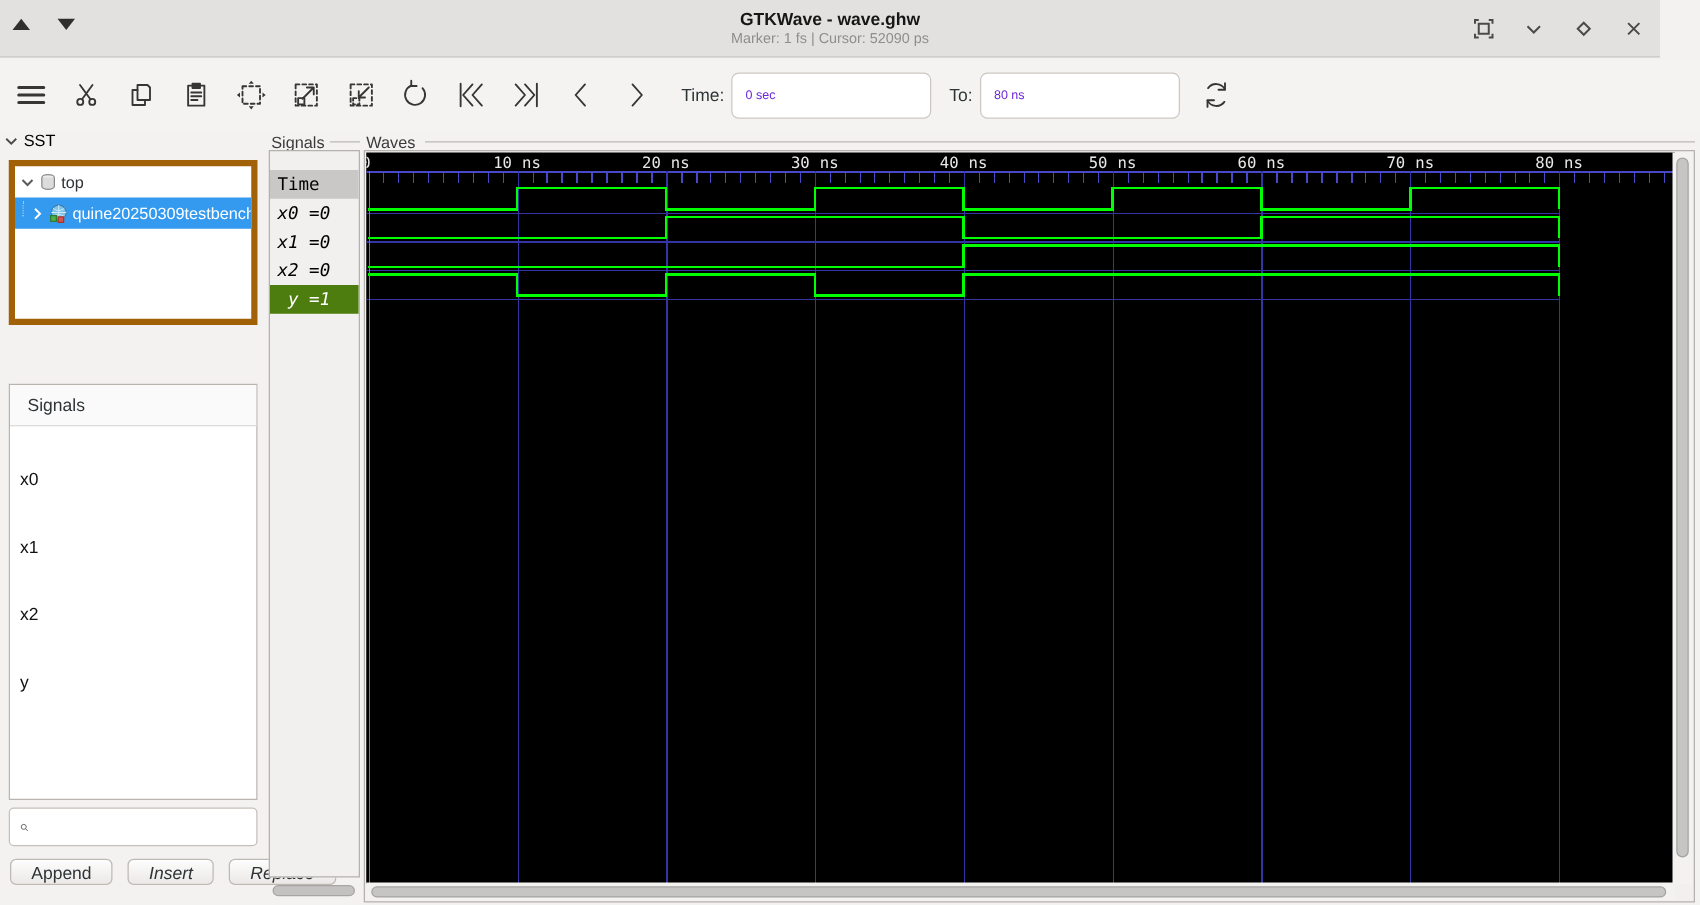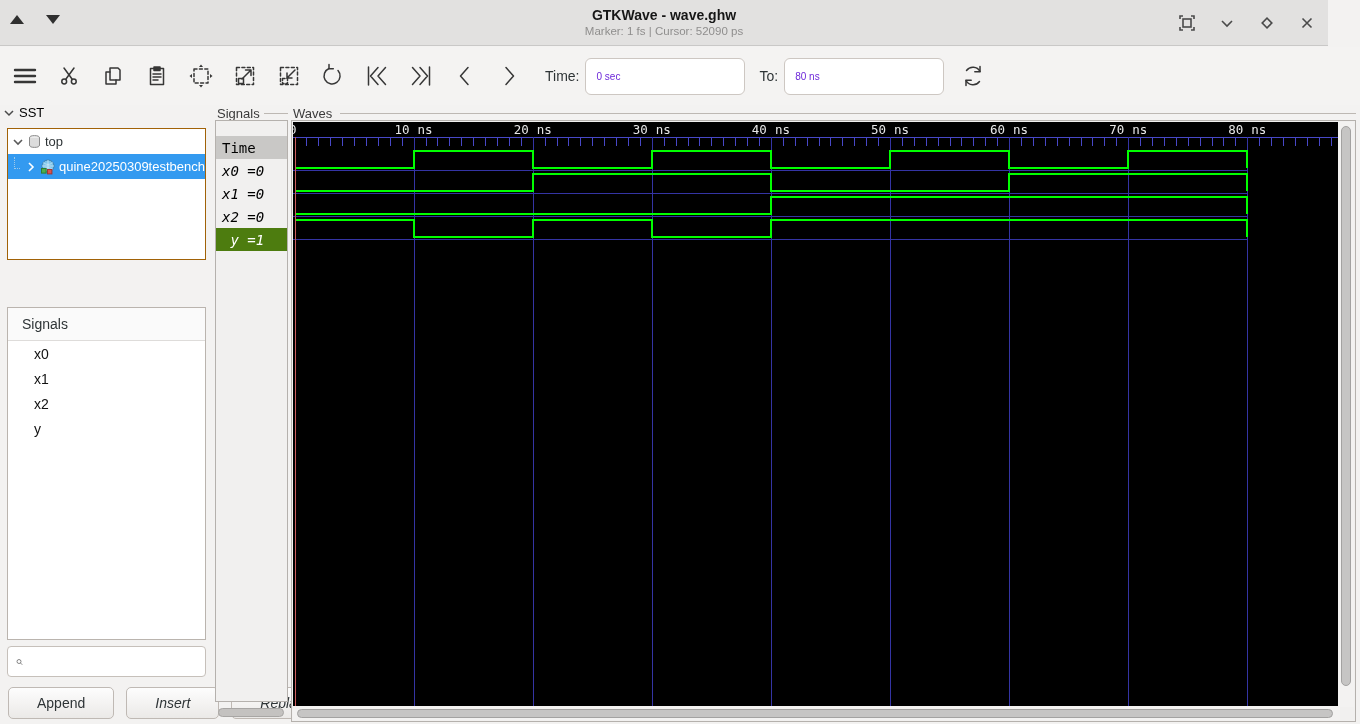--- a/index.html
+++ b/index.html
@@ -33,42 +33,42 @@
 
   
   .frame-label { position:absolute; font-size:13px; color:#3a3a3a; background:transparent; }
   .frame-line  { position:absolute; height:1px; background:#bdb8b3; }
 
   
   .sst-head { position:absolute; left:3px; top:105px; display:flex; align-items:center; gap:4px; }
   .sst-head svg { stroke:#4a4a4a; fill:none; stroke-width:1.5; }
   .sst-label { font-size:13px; color:#000000; }
   .tree-box { position:absolute; left:7px; top:128px; width:199px; height:132px;
-              background:#ffffff; border:1px solid #a16207; overflow:hidden; }
+              background:#ffffff; border:5px solid #a16207; overflow:hidden; }
   .tree-row { height:25px; display:flex; align-items:center; font-size:13px; white-space:nowrap; overflow:hidden; }
   .tree-row .exp { margin:0 3px 0 4px; display:flex; }
   .tree-row svg.chev { stroke:#5a5a5a; fill:none; stroke-width:1.6; }
   .tree-row.selected { background:#339af0; color:#ffffff; }
   .tree-row.selected svg.chev { stroke:#ffffff; }
   .branch { width:10px; height:12px; border-left:1px dotted #9ec9e8; border-bottom:1px dotted #9ec9e8; margin:0 1px 8px 6px; }
   .tree-icon { margin-right:3px; display:flex; }
 
   
   .siglist-box { position:absolute; left:7px; top:307px; width:199px; height:333px;
                  background:#ffffff; border:1px solid #bab4ae; }
   .siglist-head { height:33px; background:#fafafa; border-bottom:1px solid #dedcda;
                   display:flex; align-items:center; padding-left:14px; font-size:14px; color:#2e3436; }
-  .siglist-item { height:25px; display:flex; align-items:center; padding-left:26px; font-size:14px; color:#111; }
+  .siglist-item { height:25px; display:flex; align-items:center; padding-left:8px; font-size:14px; color:#111;margin-top:29px; }
   .search-box { position:absolute; left:7px; top:646px; width:199px; height:31px; background:#ffffff;
                 border:1px solid #c6c0ba; border-radius:4px; display:flex; align-items:center; padding-left:8px; }
   .search-box svg { stroke:#6a6a6a; fill:none; stroke-width:1.6; }
   .search-input { border:none; outline:none; flex:1; height:100%; font-size:13px; background:transparent; margin-left:6px; }
   .btn-row { position:absolute; left:8px; top:687px; display:flex; }
-  .gtk-btn { height:32px; border:1px solid #bfb9b4; border-radius:5px; background:linear-gradient(#fdfdfd,#ebe9e7);
-             font-size:14px; color:#2e3436; padding:0 28px; font-family:"Liberation Sans",sans-serif; }
+  .gtk-btn { height:21px; border:1px solid #bfb9b4; border-radius:5px; background:linear-gradient(#fdfdfd,#ebe9e7);
+             font-size:14px; color:#2e3436; padding:0 16px; font-family:"Liberation Sans",sans-serif; }
   .gtk-btn + .gtk-btn { margin-left:12px;font-style:italic; }
 
   
   .sigcol-box { position:absolute; left:215px; top:120px; width:73px; height:582px;
                 background:#f1f0ef; border:1px solid #b5b1ad; overflow:hidden; }
   .sigcol-time { margin-top:15px; height:23px; background:#c9c8c6; display:flex; align-items:center;
                  padding-left:6px; font-size:14px; color:#000; }
   .sigcol-row { height:23px; display:flex; align-items:center; padding-left:6px; font-size:14px;
                 color:#000; white-space:pre;font-style:italic; }
   .sigcol-row.selected { background:#4d7c0f; color:#ffffff; }

